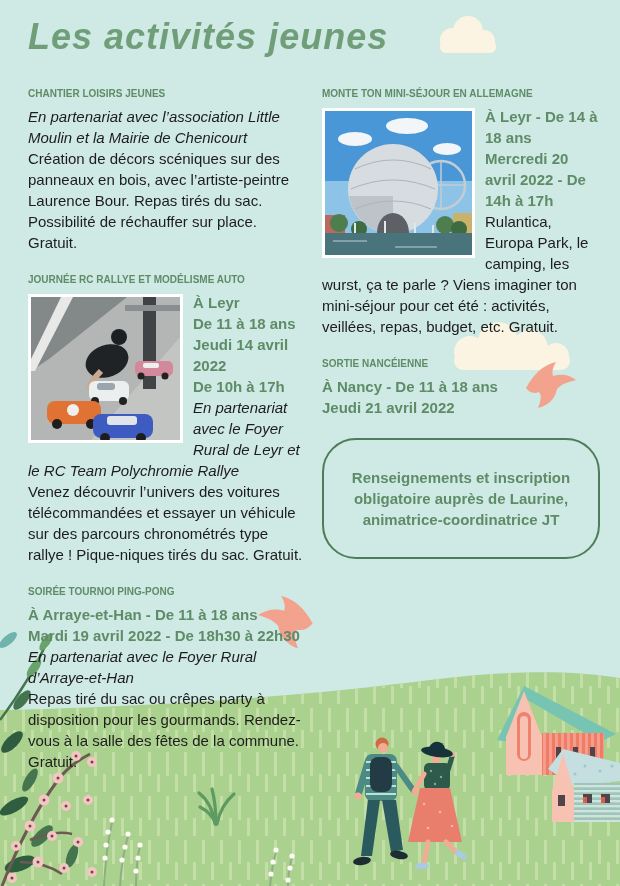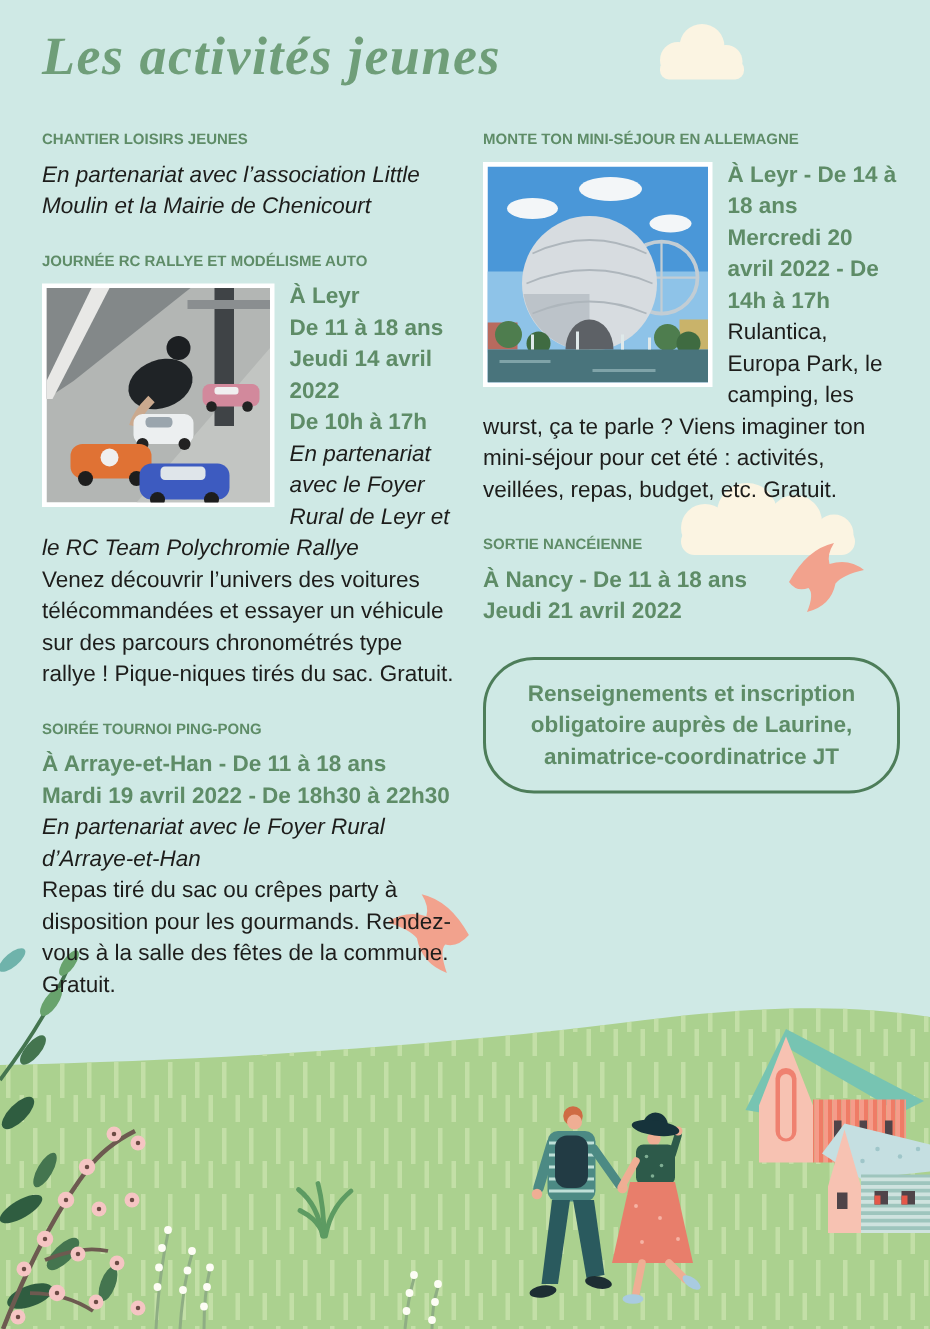--- a/index.html
+++ b/index.html
@@ -5,42 +5,42 @@
   html,body{margin:0;padding:0;}
   .page{
     position:relative;width:620px;height:886px;overflow:hidden;
     background:#cfe9e5;
     font-family:"Liberation Sans", sans-serif;
     color:#1d1d1b;
   }
   .decor{position:absolute;left:0;top:0;z-index:1;}
   .page-title{
     position:absolute;left:28px;top:16px;z-index:2;
-    font-family:Liberation Serif, serif;font-style:italic;font-weight:bold;
+    font-family:Liberation Sans, sans-serif;font-style:italic;font-weight:bold;
     font-size:36px;letter-spacing:1px;color:#6f9e79;
   }
   .col{position:absolute;top:84px;width:278px;z-index:2;font-size:15px;line-height:21px;}
   .col-left{left:28px;}
   .col-right{left:322px;}
   .section{margin:0 0 17px 0;}
   .section.mt-big{}
   .sec-title{
     color:#5e8c67;font-weight:bold;font-size:10px;line-height:19px;margin:0 0 3px 0;
   }
   .meta{color:#5e8c67;font-weight:bold;white-space:pre-line;margin:0;}
   .partner{font-style:italic;margin:0;}
   .body-text{margin:0;white-space:pre-line;}
   .photo{
     float:left;background:#ffffff;padding:3px;margin:2px 10px 4px 0;
   }
   .photo svg{display:block;}
   .info-box{
     margin-top:20px;width:234px;
     border:2px solid #4d7d59;border-radius:34px;
-    padding:12px 20px;text-align:center;
+    padding:27px 20px;text-align:center;
     color:#5e8c67;font-weight:bold;
   }
 </style>
 </head>
 <body>
 
 <div class="page">
 
   <svg class="decor" width="620" height="886" viewBox="0 0 620 886">
     <defs>
@@ -237,20 +237,21 @@
     </g>
   </svg>
 
   <div class="page-title">Les activités jeunes</div>
 
   <div class="col col-left">
 
     <div class="section">
       <h2 class="sec-title">CHANTIER LOISIRS JEUNES</h2>
       <p class="partner">En partenariat avec l’association Little Moulin et la Mairie de Chenicourt</p>
+      <p class="body-text">Création de décors scéniques sur des panneaux en bois, avec l’artiste-peintre Laurence Bour. Repas tirés du sac. Possibilité de réchauffer sur place. Gratuit.</p>
     </div>
 
     <div class="section">
       <h2 class="sec-title">JOURNÉE RC RALLYE ET MODÉLISME AUTO</h2>
       <div class="photo">
         <svg width="149" height="143" viewBox="0 0 149 143">
           <rect width="149" height="143" fill="#b3b6b4"></rect>
           <polygon points="0,0 96,0 18,62 0,74" fill="#838889"></polygon>
           <polygon points="30,0 42,0 4,74 0,74 0,62" fill="#e8e8e6"></polygon>
           <polygon points="60,143 149,40 149,143" fill="#c2c5c2"></polygon>

